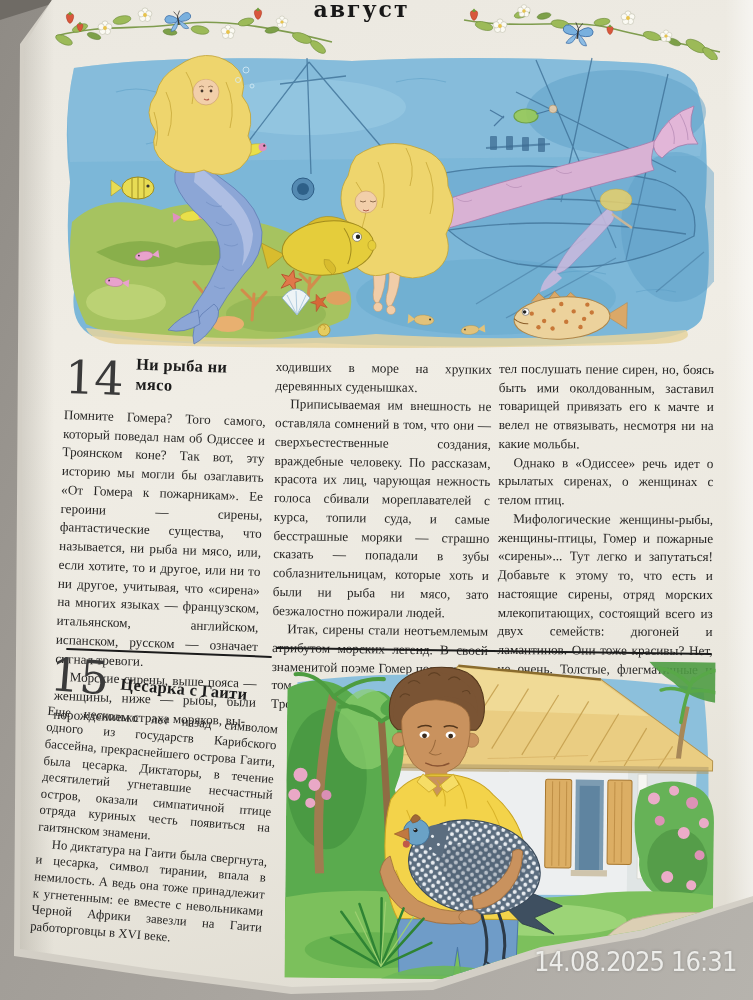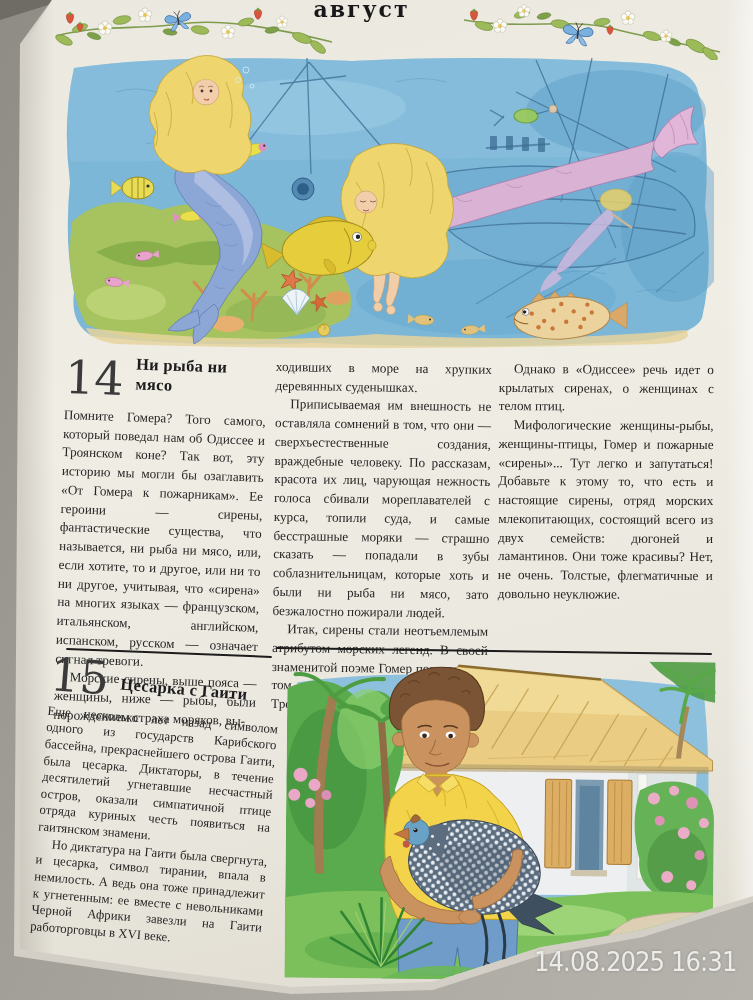--- a/index.html
+++ b/index.html
@@ -328,20 +328,21 @@
         </div>
         <p class="para flush">Помните Гомера? Того самого, который поведал нам об Одиссее и Троянском коне? Так вот, эту историю мы могли бы озаглавить «От Гомера к пожарникам». Ее героини — сирены, фантастические существа, что называется, ни рыба ни мясо, или, если хотите, то и другое, или ни то ни другое, учитывая, что «сирена» на многих языках — французском, итальянском, английском, испанском, русском — означает сигнал тревоги.</p>
         <p class="para">Морские сирены, выше пояса — женщины, ниже — рыбы, были порождением страха моряков, вы-</p>
       </div>
       <div class="col col2">
         <p class="para flush">ходивших в море на хрупких деревянных суденышках.</p>
         <p class="para">Приписываемая им внешность не оставляла сомнений в том, что они — сверхъестественные создания, враждебные человеку. По рассказам, красота их лиц, чарующая нежность голоса сбивали мореплавателей с курса, топили суда, и самые бесстрашные моряки — страшно сказать — попадали в зубы соблазнительницам, которые хоть и были ни рыба ни мясо, зато безжалостно пожирали людей.</p>
         <p class="para">Итак, сирены стали неотъемлемым атрибутом морских легенд. В своей знаменитой поэме Гомер повествует о том, как Одиссей, возвращаясь с Троянской войны, захо-</p>
       </div>
       <div class="col col3">
+        <p class="para flush">тел послушать пение сирен, но, боясь быть ими околдованным, заставил товарищей привязать его к мачте и велел не отвязывать, несмотря ни на какие мольбы.</p>
         <p class="para">Однако в «Одиссее» речь идет о крылатых сиренах, о женщинах с телом птиц.</p>
         <p class="para">Мифологические женщины-рыбы, женщины-птицы, Гомер и пожарные «сирены»... Тут легко и запутаться! Добавьте к этому то, что есть и настоящие сирены, отряд морских млекопитающих, состоящий всего из двух семейств: дюгоней и ламантинов. Они тоже красивы? Нет, не очень. Толстые, флегматичные и довольно неуклюжие.</p>
       </div>
     </section>
 
     <div class="rule rule1"></div>
     <div class="rule rule2"></div>
 
     <section class="sec15-text">
       <div class="sec-head">

